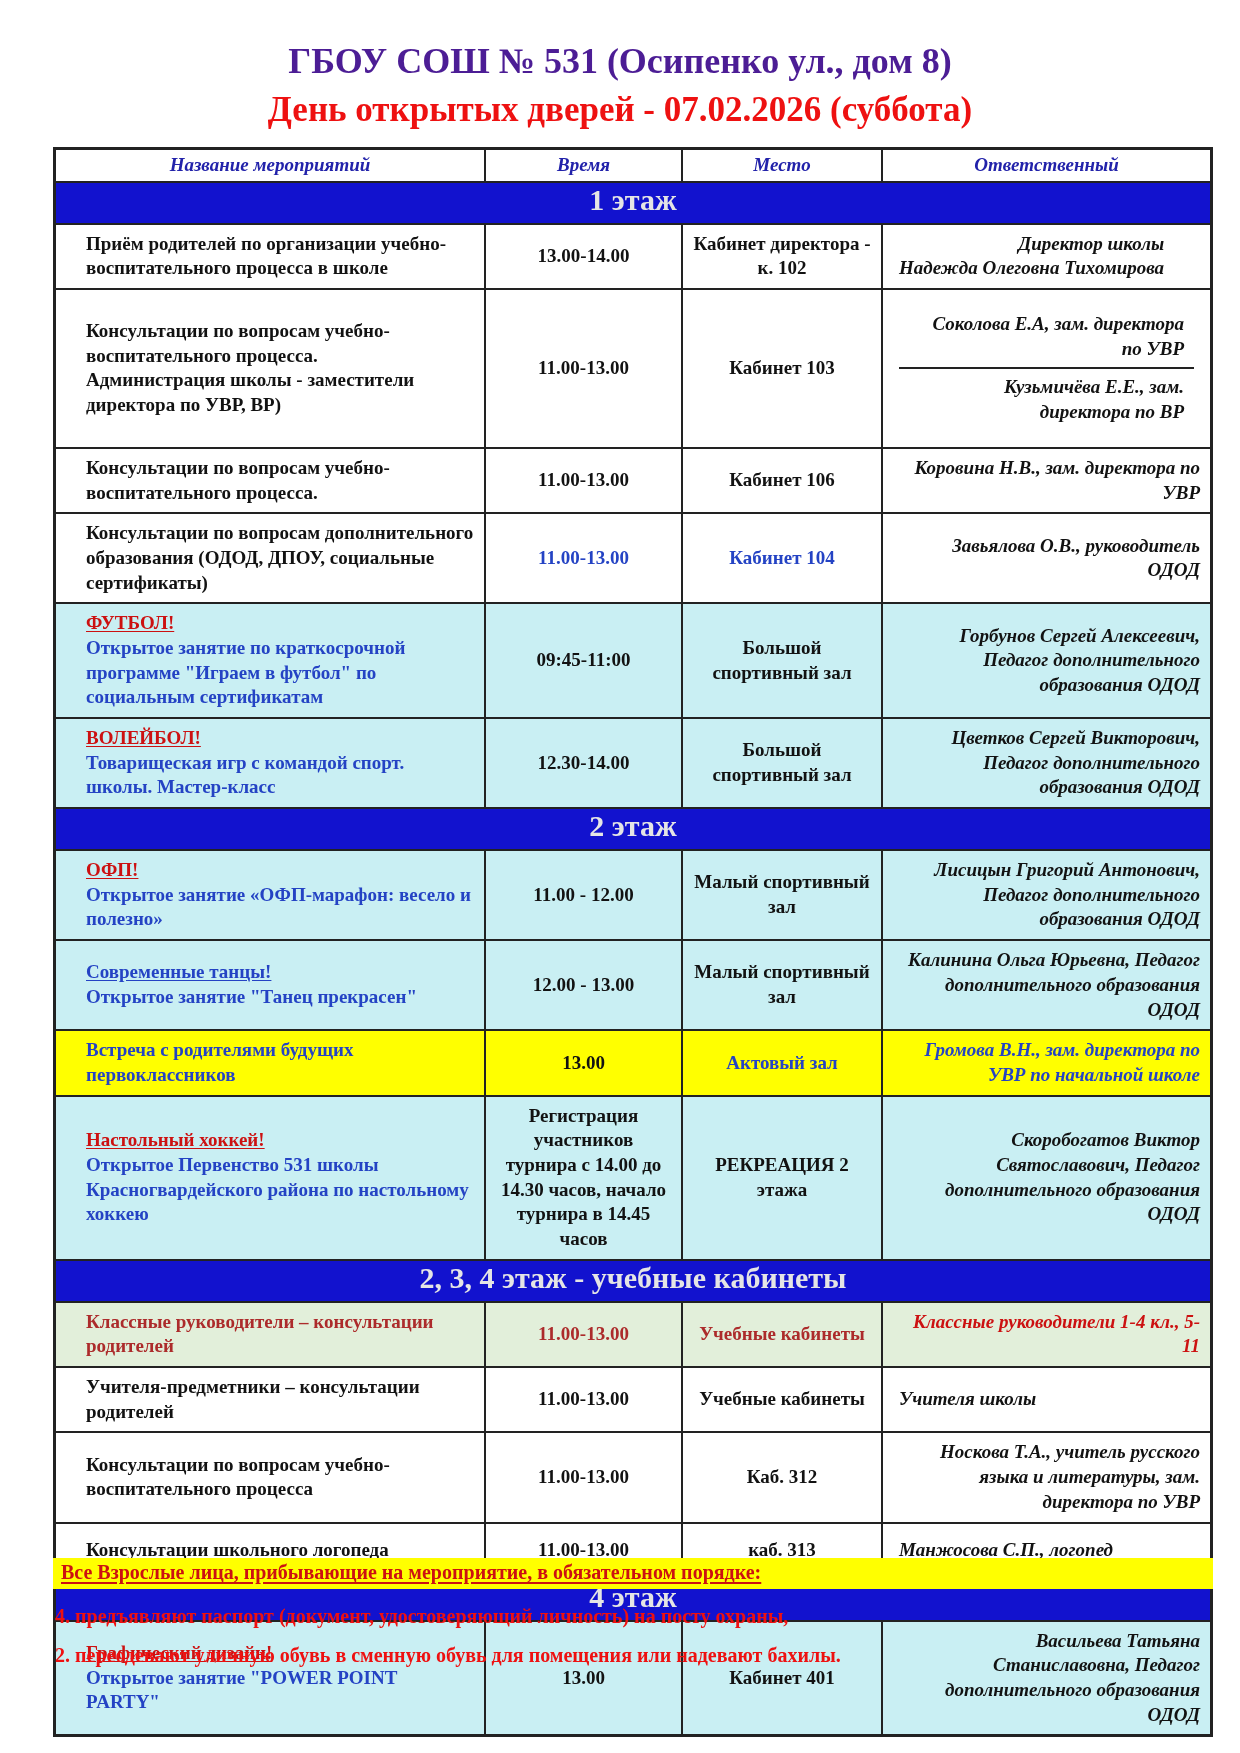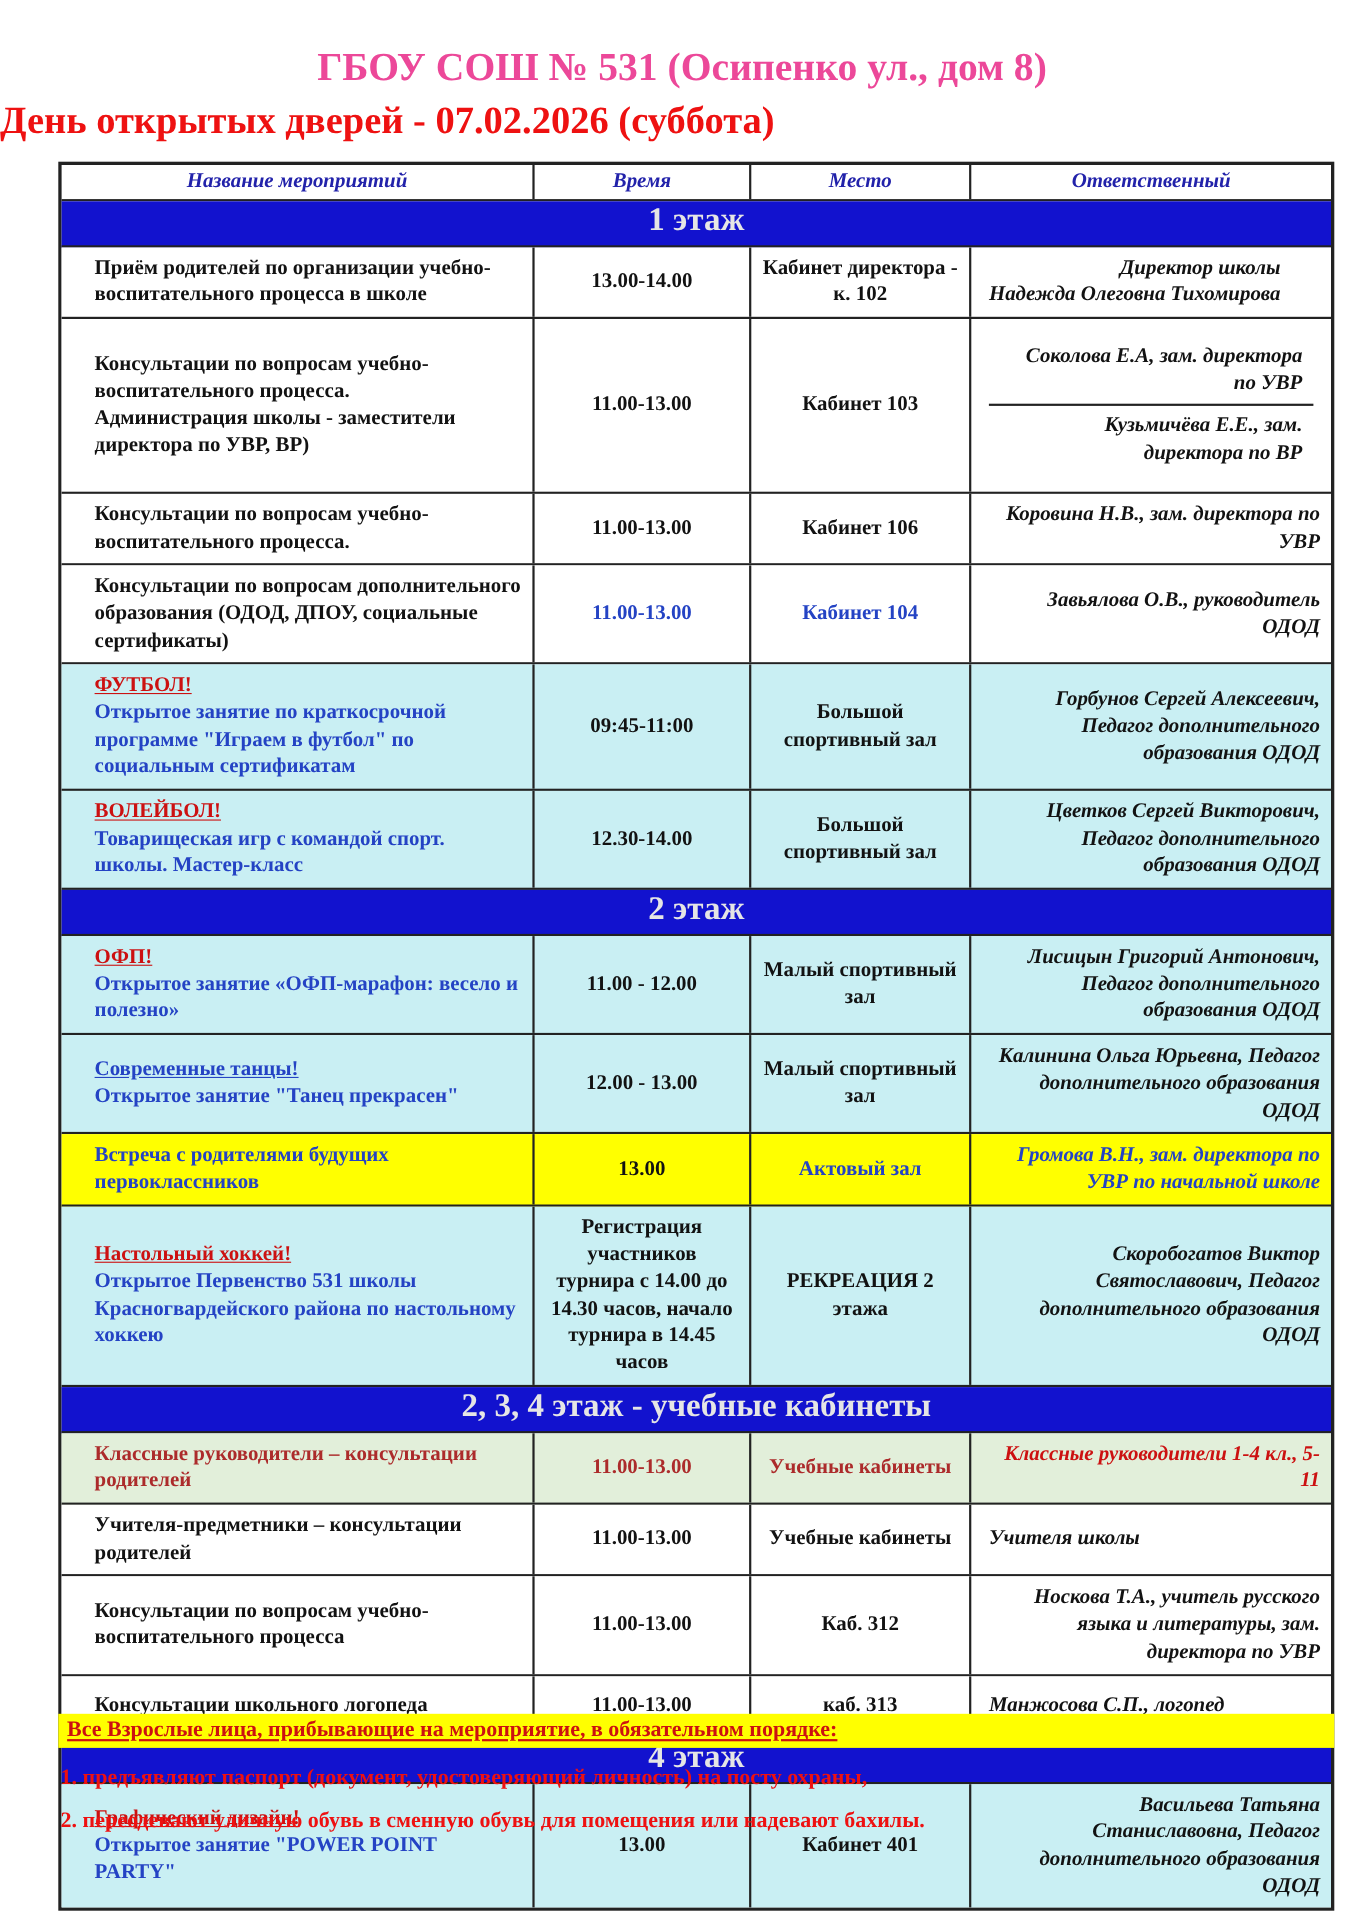--- a/index.html
+++ b/index.html
@@ -4,22 +4,22 @@
 <style>
   :root{
     --band:#1212ce; --cyan:#c9eff3; --yellow:#ffff00; --green:#e2efda;
     --red:#cc1111; --red-bright:#ee1111; --dark-red:#ac2b2b;
     --blue:#2443c4; --head-blue:#2222aa; --ink:#121212; --line:#222222;
   }
   html,body{margin:0;padding:0;background:#ffffff;}
   body{font-family:"Liberation Serif","DejaVu Serif",serif;}
   .page{position:relative;width:1240px;height:1753px;background:#fff;overflow:hidden;}
 
-  .title{padding-top:40px;text-align:center;font-size:36px;font-weight:bold;color:#ec4899;}
-  .subtitle{margin-top:8px;text-align:left;font-size:35px;font-weight:bold;color:var(--red-bright);}
+  .title{padding-top:40px;text-align:center;font-size:36px;font-weight:bold;color:#4c1d95;}
+  .subtitle{margin-top:8px;text-align:center;font-size:35px;font-weight:bold;color:var(--red-bright);}
 
   .tbl{position:absolute;left:53px;top:147px;width:1160px;border:3px solid var(--line);box-sizing:border-box;background:#fff;}
   .row{display:grid;grid-template-columns:430px 197px 200px 1fr;border-bottom:2px solid var(--line);min-height:54px;}
   .row:last-child{border-bottom:none;}
   .head-row{min-height:0;}
   .cell{border-right:2px solid var(--line);display:flex;flex-direction:column;justify-content:center;
         padding:7px 10px;font-size:19px;font-weight:bold;line-height:1.3;box-sizing:border-box;}
   .cell:last-child{border-right:none;}
   .head-cell{color:var(--head-blue);font-style:italic;text-align:center;padding:3px 4px;align-items:center;}
   .section-row{display:block;background:var(--band);color:#e5e5e5;text-align:center;
@@ -218,16 +218,16 @@
           <div class="cell c-center t-black">Кабинет 401</div>
           <div class="cell resp-cell t-black">
             <div class="resp-entry pre">Васильева Татьяна Станиславовна, Педагог дополнительного образования ОДОД</div>
           </div>
         </div>
       </div>
   </div>
 
   <div class="notes">
     <div class="note-head">Все Взрослые лица, прибывающие на мероприятие, в обязательном порядке:</div>
-    <div class="note-item">1. предъявляют паспорт (документ, удостоверяющий личность) на посту охраны,</div>
+    <div class="note-item">4. предъявляют паспорт (документ, удостоверяющий личность) на посту охраны,</div>
     <div class="note-item">2. переодевают уличную обувь в сменную обувь для помещения или надевают бахилы.</div>
   </div>
 </div>
 
 </body></html>

